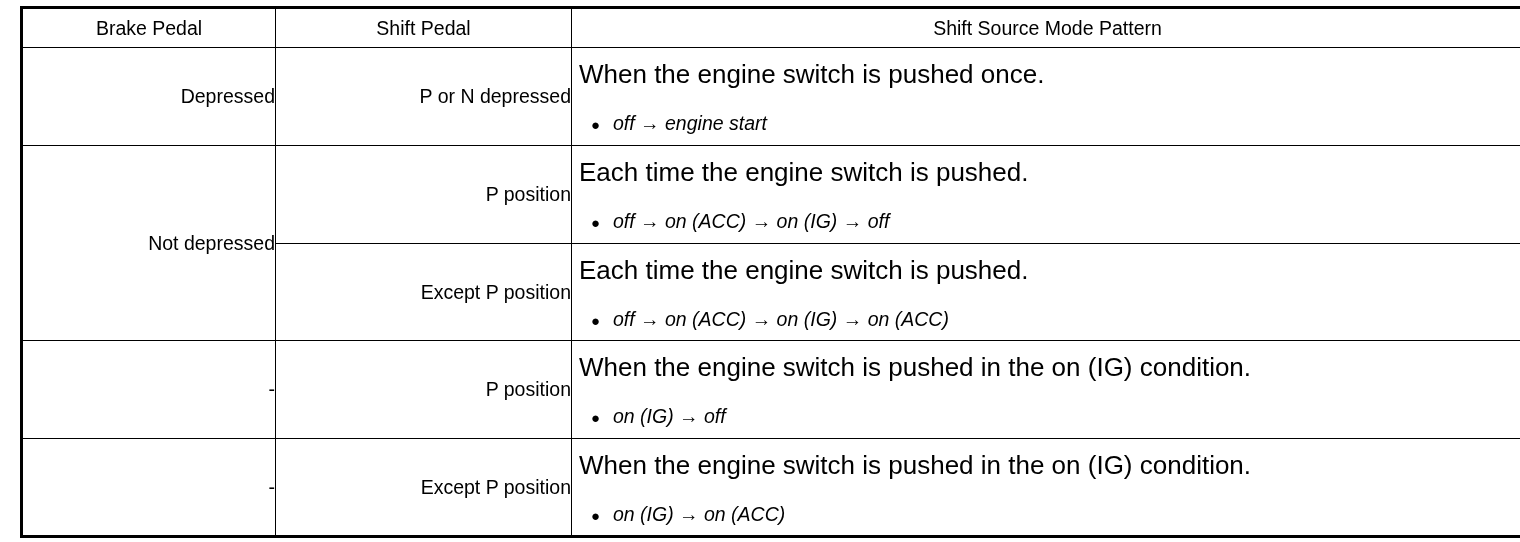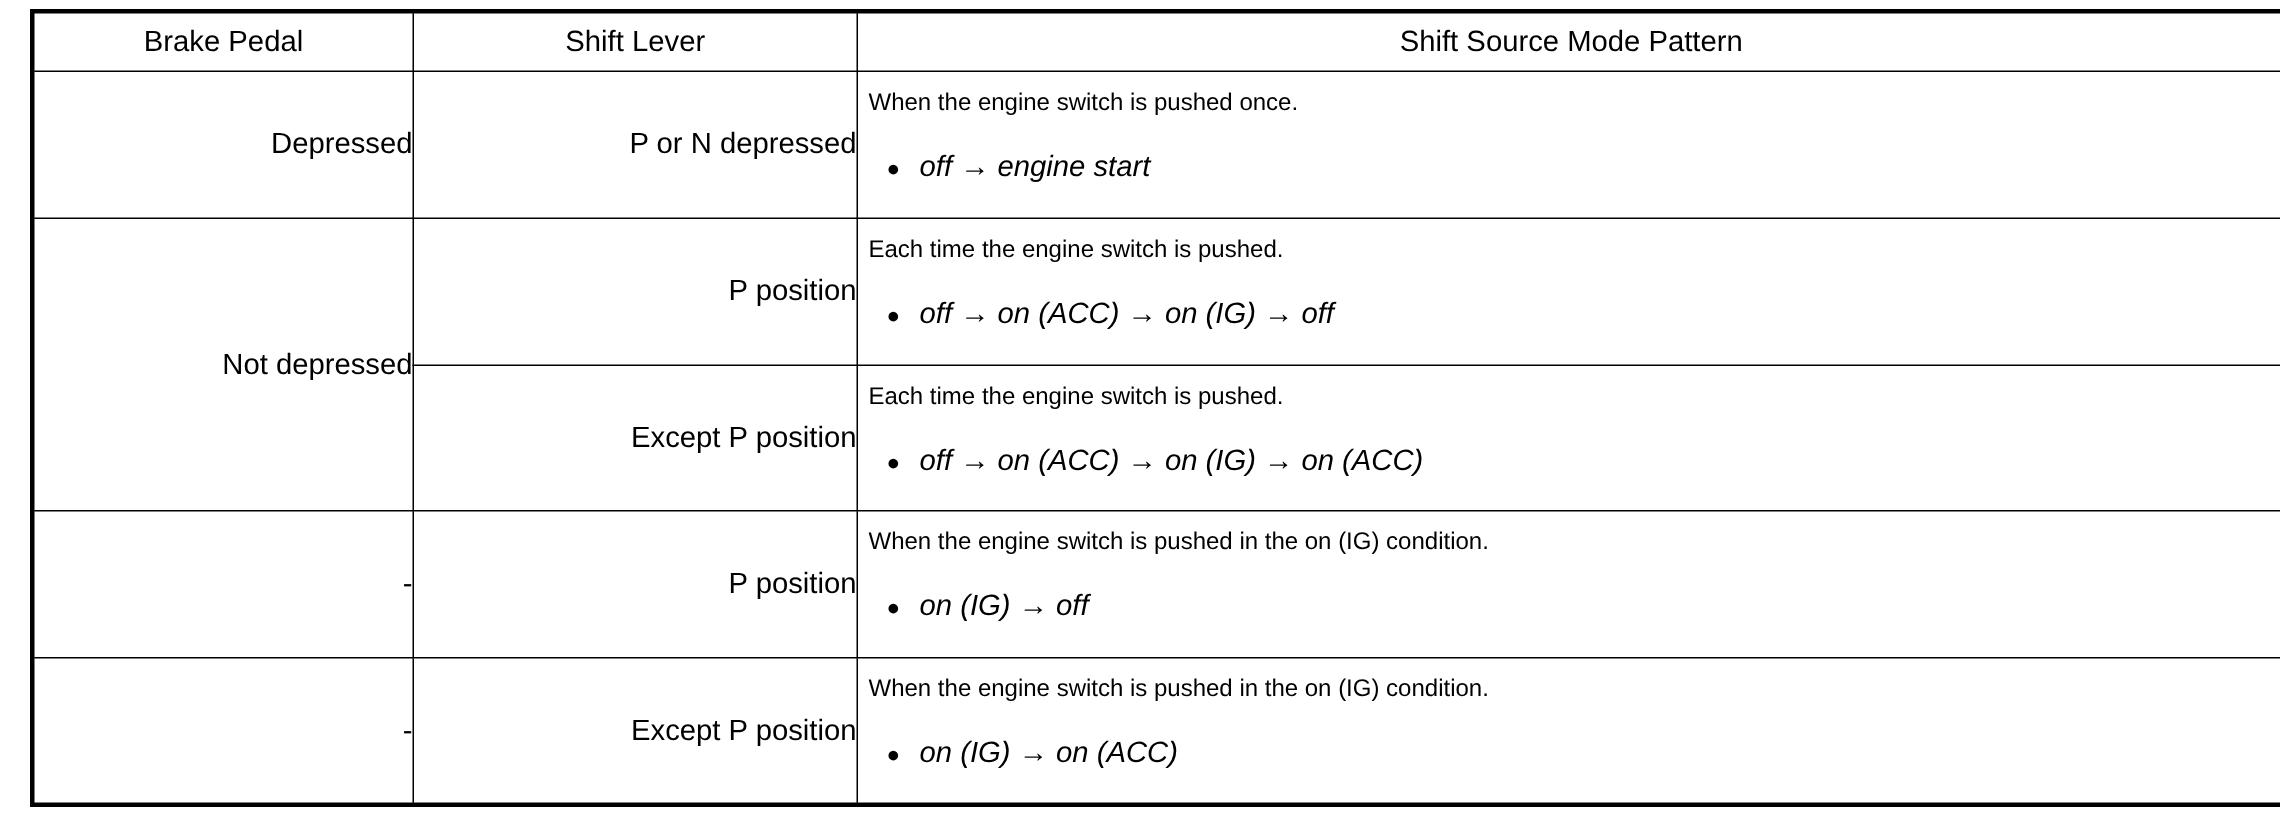--- a/index.html
+++ b/index.html
@@ -69,21 +69,21 @@
     vertical-align: top;
   }
 
   .pattern-inner {
     padding: 11px 8px 8px 7px;
     height: 100%;
     box-sizing: border-box;
   }
 
   .pattern-lead {
-    font-size: 16px;
+    font-size: 26px;
     line-height: 1.2;
     white-space: nowrap;
   }
 
   .pattern-bullet-row {
     margin-top: 22px;
     display: flex;
     align-items: baseline;
     font-size: 19.5px;
     line-height: 1.2;
@@ -121,21 +121,21 @@
   <table class="spec-table">
     <colgroup>
       <col class="c1">
       <col class="c2">
       <col class="c3">
     </colgroup>
 
     <thead>
       <tr>
         <th>Brake Pedal</th>
-        <th>Shift Lever</th>
+        <th>Shift Pedal</th>
         <th>Shift Source Mode Pattern</th>
       </tr>
     </thead>
 
     <tbody>
 
       <tr class="r1">
         <td class="label-cell">Depressed</td>
         <td class="label-cell">P or N depressed</td>
         <td class="pattern-cell">

